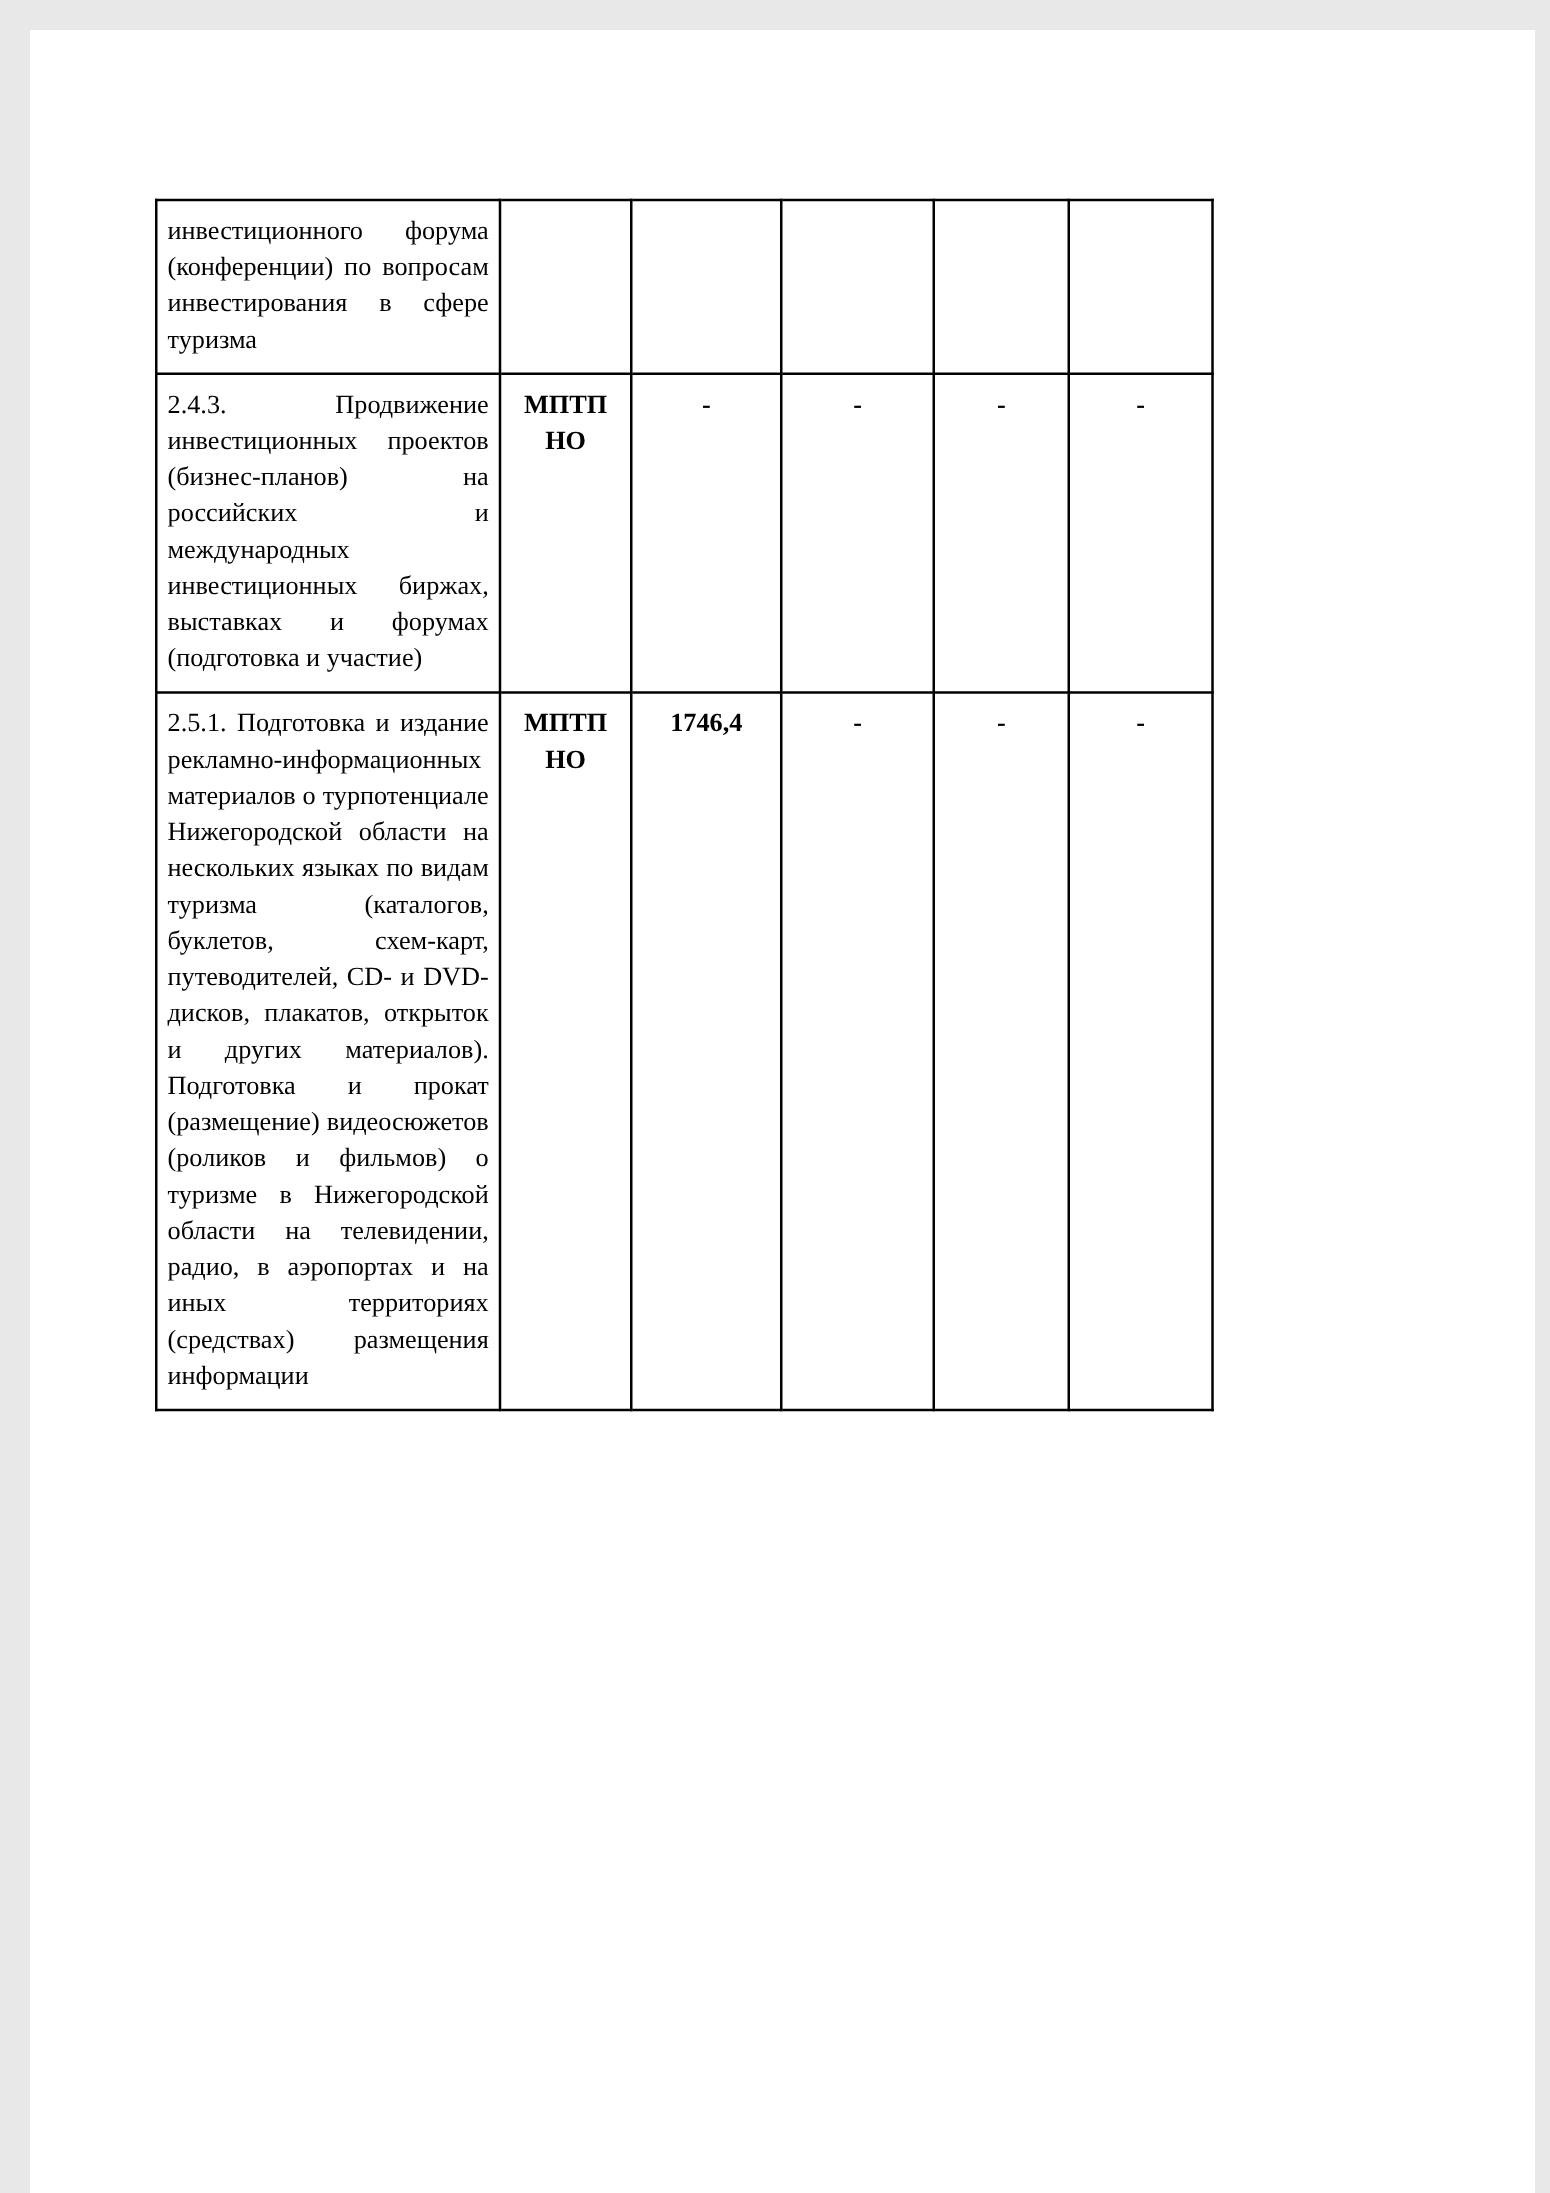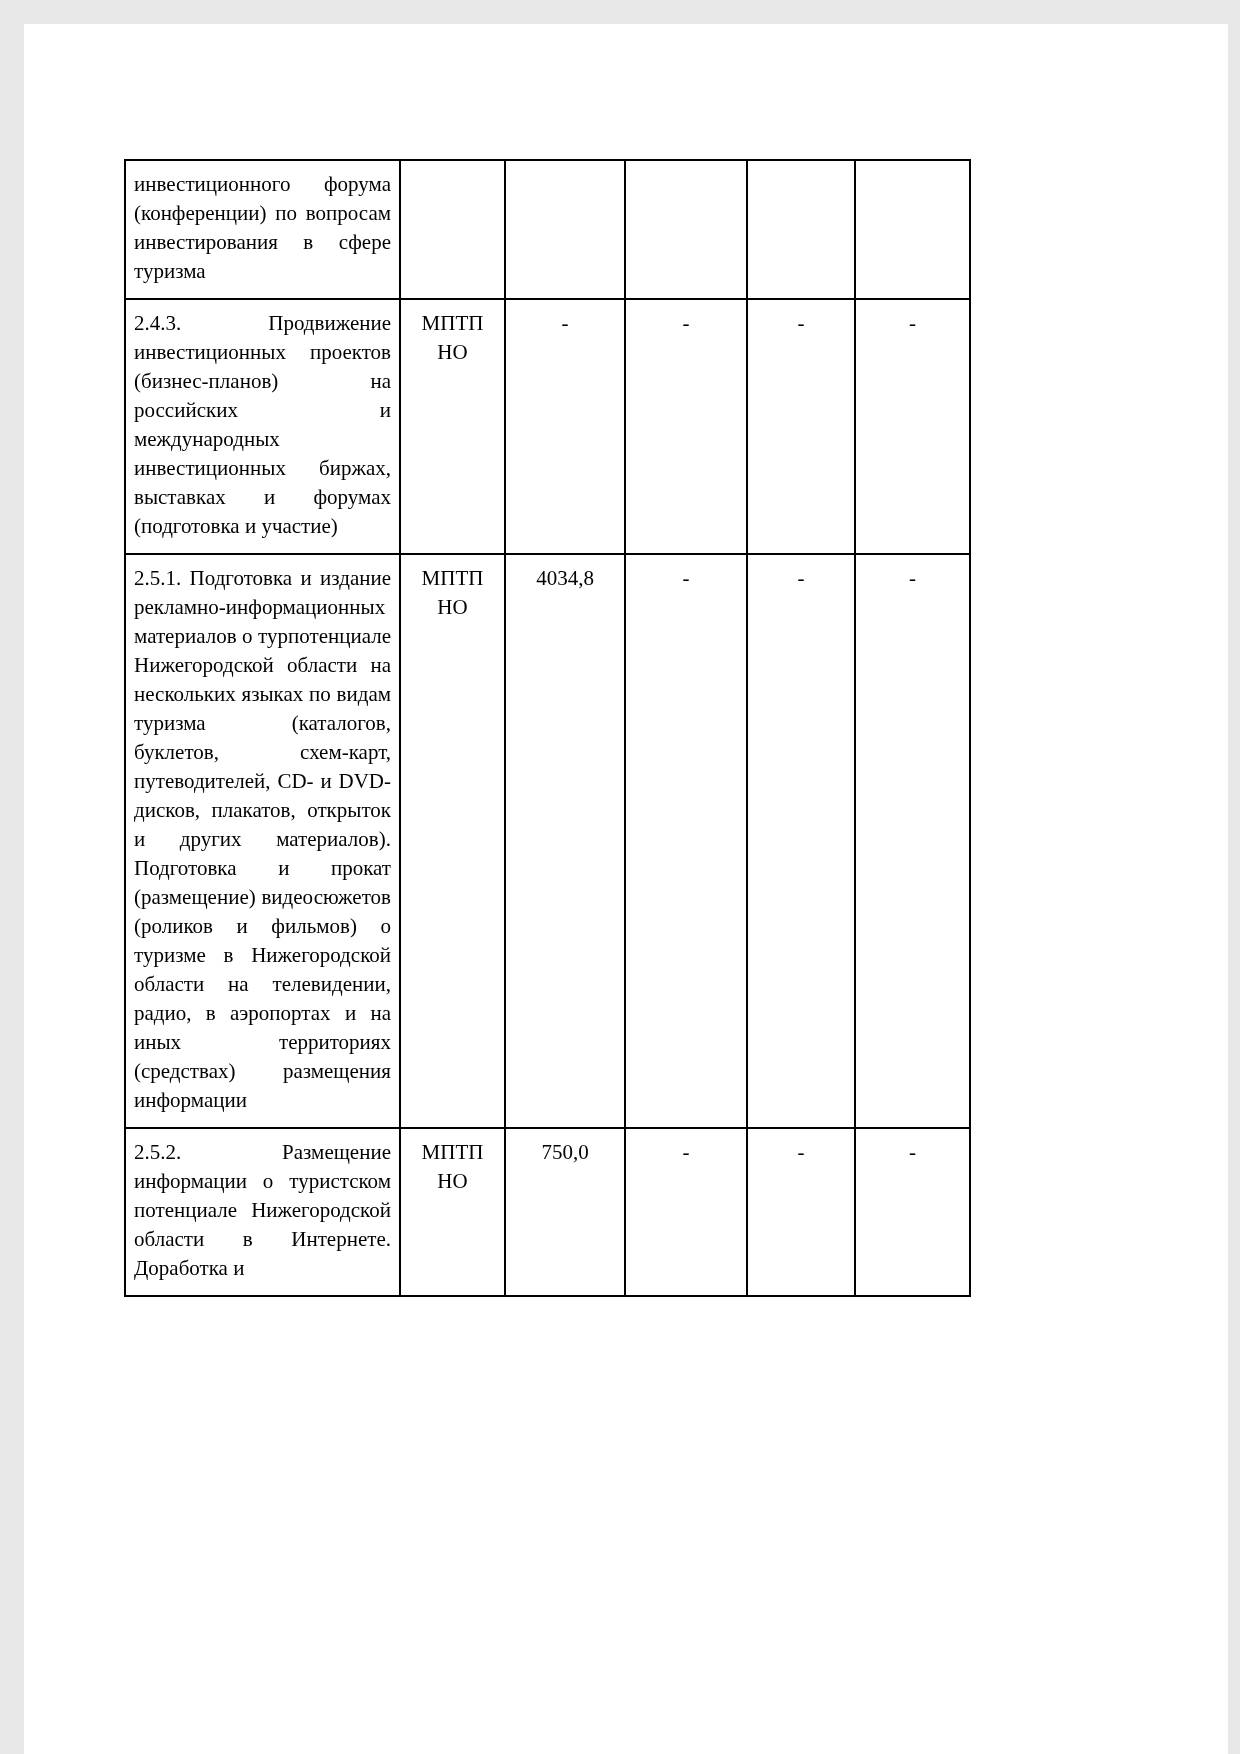--- a/index.html
+++ b/index.html
@@ -36,20 +36,21 @@
   td.c0 {
     text-align: justify;
     text-align-last: left;
     word-wrap: break-word;
     overflow-wrap: break-word;
   }
   
   td.c1, td.c2, td.c3, td.c4, td.c5 {
     text-align: center;
     word-wrap: break-word;
+    font-weight: bold;
   }
 </style>
 </head>
 <body>
 
 <div class="page">
   <table class="doc-table">
     <colgroup>
       <col style="width:275px">
       <col style="width:105px">
@@ -71,28 +72,20 @@
           <td class="c0">2.4.3. Продвижение инвестиционных проектов (бизнес-планов) на российских и международных инвестиционных биржах, выставках и форумах (подготовка и участие)</td>
           <td class="c1">МПТП НО</td>
           <td class="c2">-</td>
           <td class="c3">-</td>
           <td class="c4">-</td>
           <td class="c5">-</td>
         </tr>
         <tr>
           <td class="c0">2.5.1. Подготовка и издание рекламно-информационных материалов о турпотенциале Нижегородской области на нескольких языках по видам туризма (каталогов, буклетов, схем-карт, путеводителей, CD- и DVD-дисков, плакатов, открыток и других материалов). Подготовка и прокат (размещение) видеосюжетов (роликов и фильмов) о туризме в Нижегородской области на телевидении, радио, в аэропортах и на иных территориях (средствах) размещения информации</td>
           <td class="c1">МПТП НО</td>
-          <td class="c2">4034,8</td>
-          <td class="c3">-</td>
-          <td class="c4">-</td>
-          <td class="c5">-</td>
-        </tr>
-        <tr>
-          <td class="c0">2.5.2. Размещение информации о туристском потенциале Нижегородской области в Интернете. Доработка и</td>
-          <td class="c1">МПТП НО</td>
-          <td class="c2">750,0</td>
+          <td class="c2">1746,4</td>
           <td class="c3">-</td>
           <td class="c4">-</td>
           <td class="c5">-</td>
         </tr>
       </tbody>
   </table>
 </div>
 
 </body></html>

